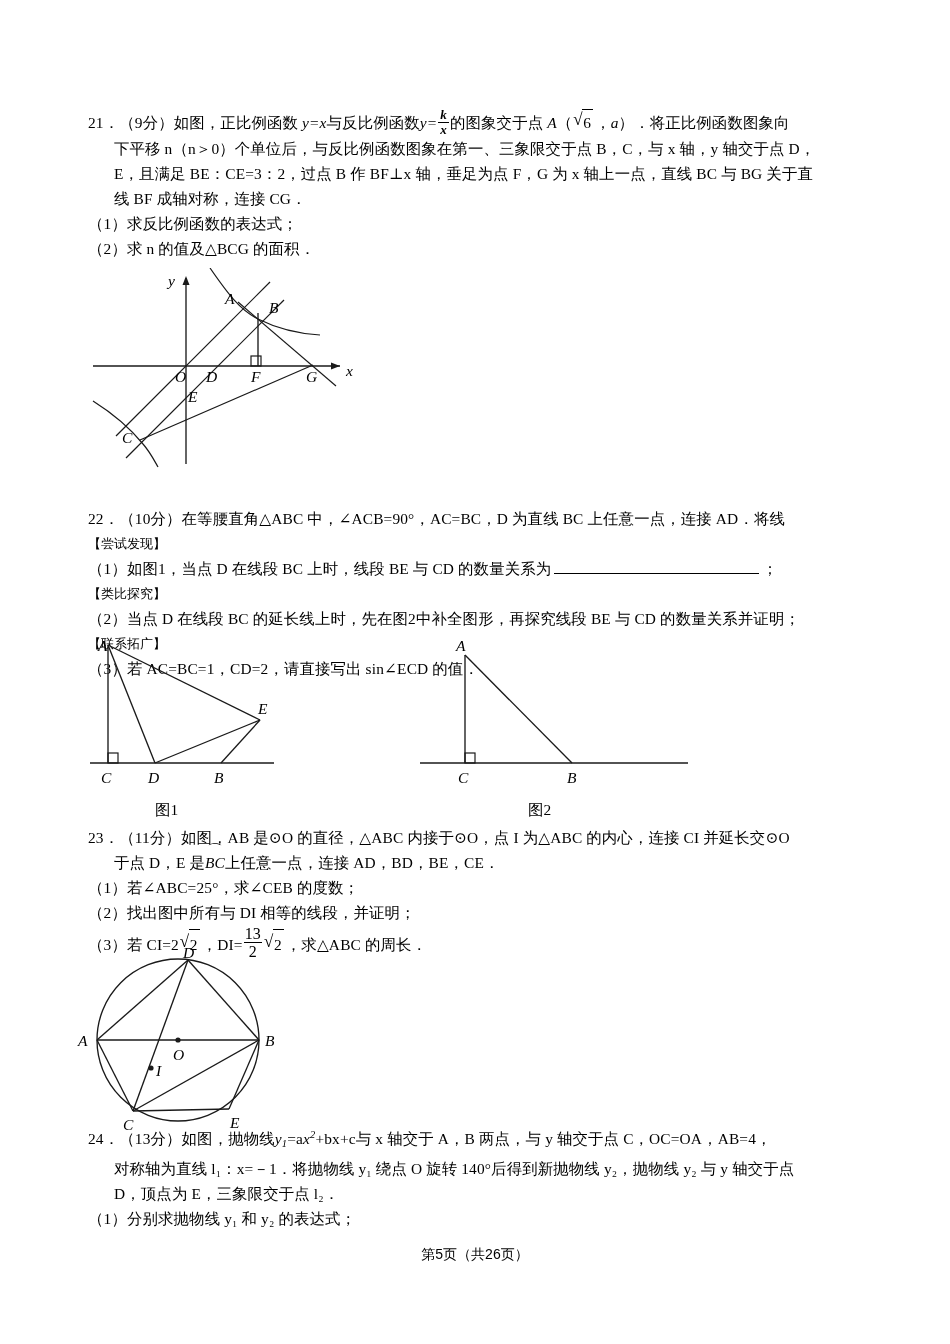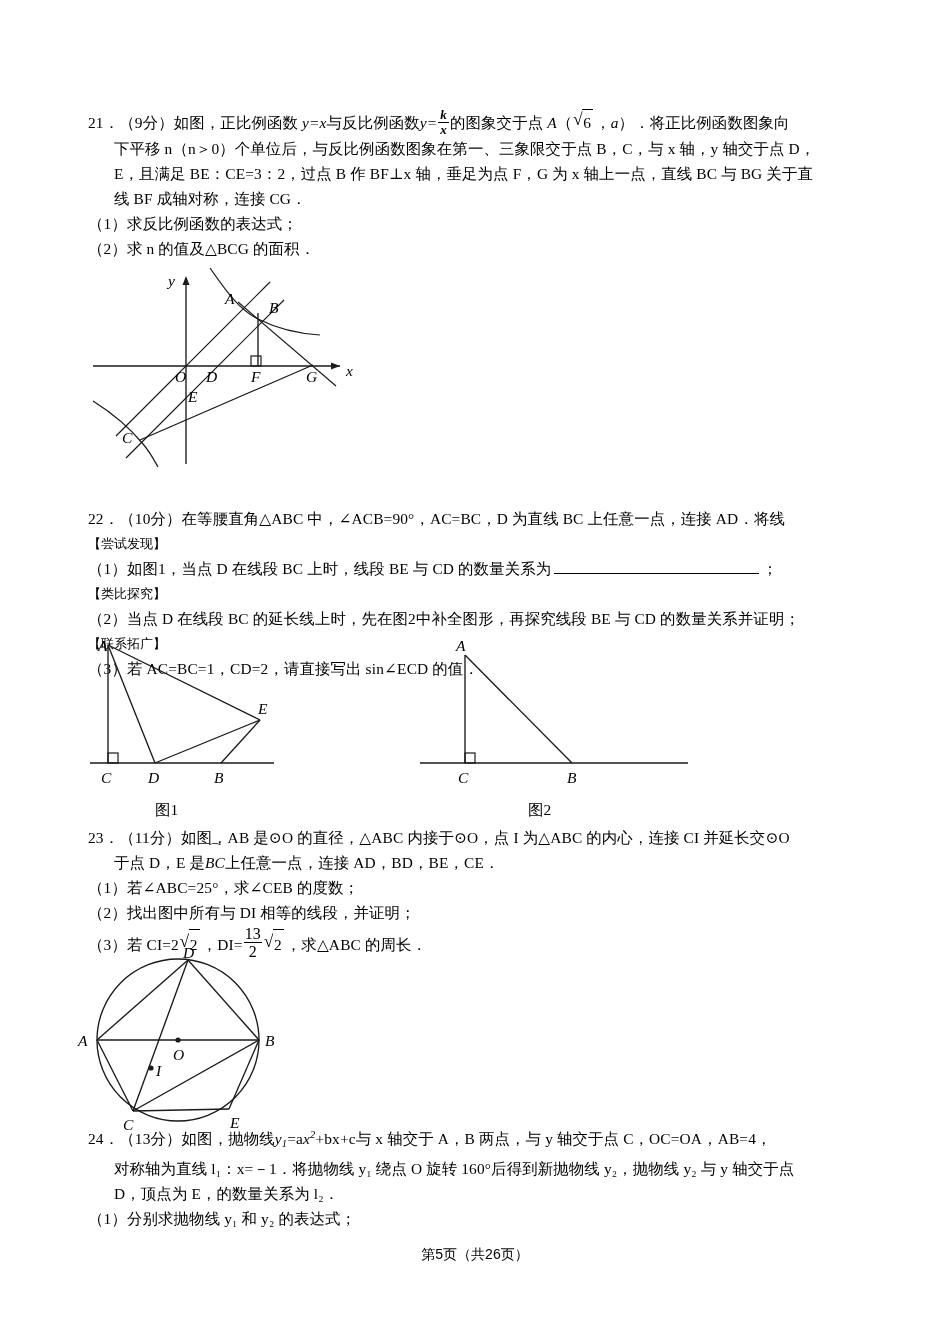--- a/index.html
+++ b/index.html
@@ -287,22 +287,22 @@
       <text class="lbl" x="81" y="128">I</text>
       <text class="lbl" x="48" y="182">C</text>
       <text class="lbl" x="155" y="180">E</text>
     </svg>
   </div>
 
   <div class="fig" style="left:88px; top:1122px; width:790px;">
     <div class="qline">
       <span class="num">24</span><span class="num">．</span><span>（13分）</span><span>如图，抛物线</span><span class="it">y</span><span class="sub">1</span><span>=a</span><span class="it">x</span><span class="sup">2</span><span>+bx+c</span><span>与 x 轴交于 A，B 两点，与 y 轴交于点 C，OC=OA，AB=4，</span>
     </div>
-    <div class="qline indent">对称轴为直线 l₁：x=－1．将抛物线 y₁ 绕点 O 旋转 160°后得到新抛物线 y₂，抛物线 y₂ 与 y 轴交于点</div>
-    <div class="qline indent">D，顶点为 E，的数量关系为 l₂．</div>
+    <div class="qline indent">对称轴为直线 l₁：x=－1．将抛物线 y₁ 绕点 O 旋转 140°后得到新抛物线 y₂，抛物线 y₂ 与 y 轴交于点</div>
+    <div class="qline indent">D，顶点为 E，三象限交于点 l₂．</div>
     <div class="qline">（1）分别求抛物线 y₁ 和 y₂ 的表达式；</div>
   </div>
 
   <div class="footer">
     <span>第5页（共26页）</span>
   </div>
 
 </div>
 
 </body></html>

